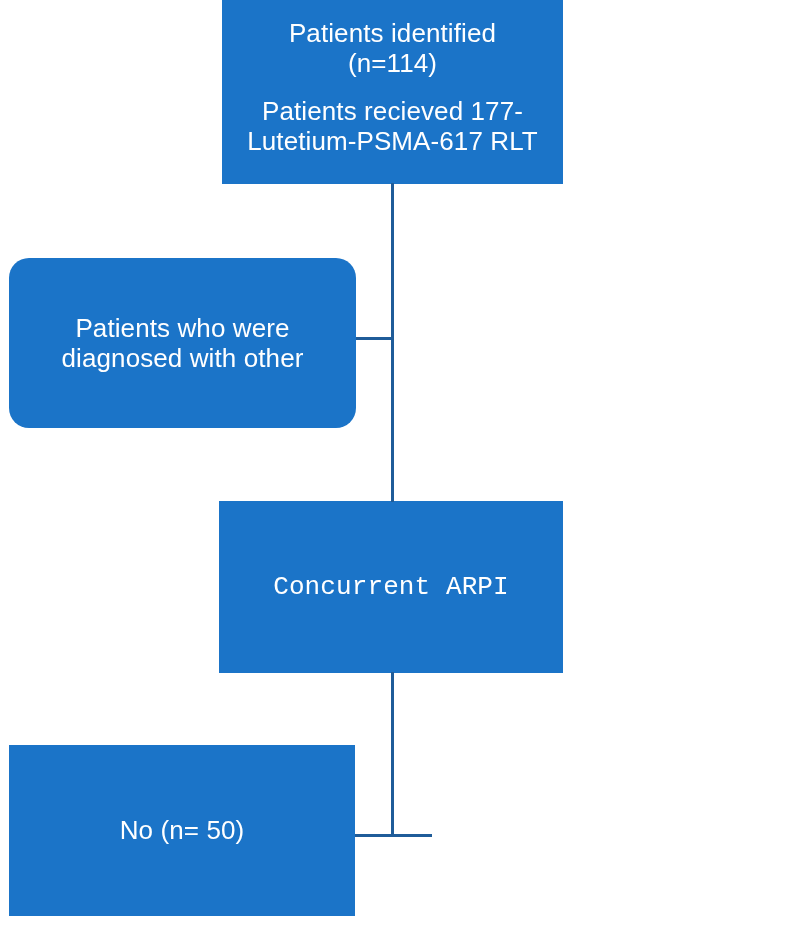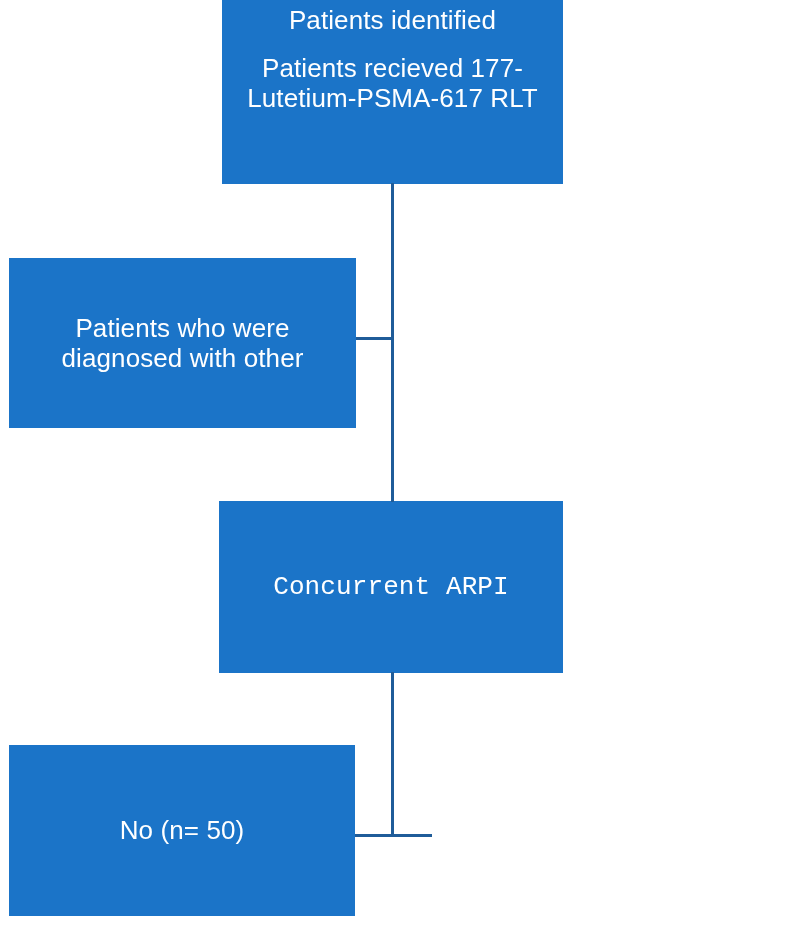--- a/index.html
+++ b/index.html
@@ -45,27 +45,28 @@
     margin-top: 18px;
   }
 
   
   #node-identified {
     left: 222px;
     top: 0px;
     width: 341px;
     height: 184px;
     justify-content: flex-start;
-    padding-top: 5px;
+    padding-top: 18px;
   }
   #node-excluded {
     left: 9px;
     top: 258px;
     width: 347px;
     height: 170px;
+    border-radius: 20px;
   }
   #node-arpi {
     left: 219px;
     top: 501px;
     width: 344px;
     height: 172px;
     font-family: Liberation Mono, monospace;
   }
   #node-no {
     left: 9px;
@@ -111,20 +112,21 @@
   }
 </style>
 </head>
 <body>
 
 <div id="canvas">
 
   <div class="node" id="node-identified">
     <span class="para">
       <span class="line">Patients identified</span>
+      <span class="line">(n=114)</span>
     </span>
     <span class="para">
       <span class="line">Patients recieved 177-</span>
       <span class="line">Lutetium-PSMA-617 RLT</span>
     </span>
   </div>
 
   <div class="node" id="node-excluded">
     <span class="line">Patients who were</span>
     <span class="line">diagnosed with other</span>

